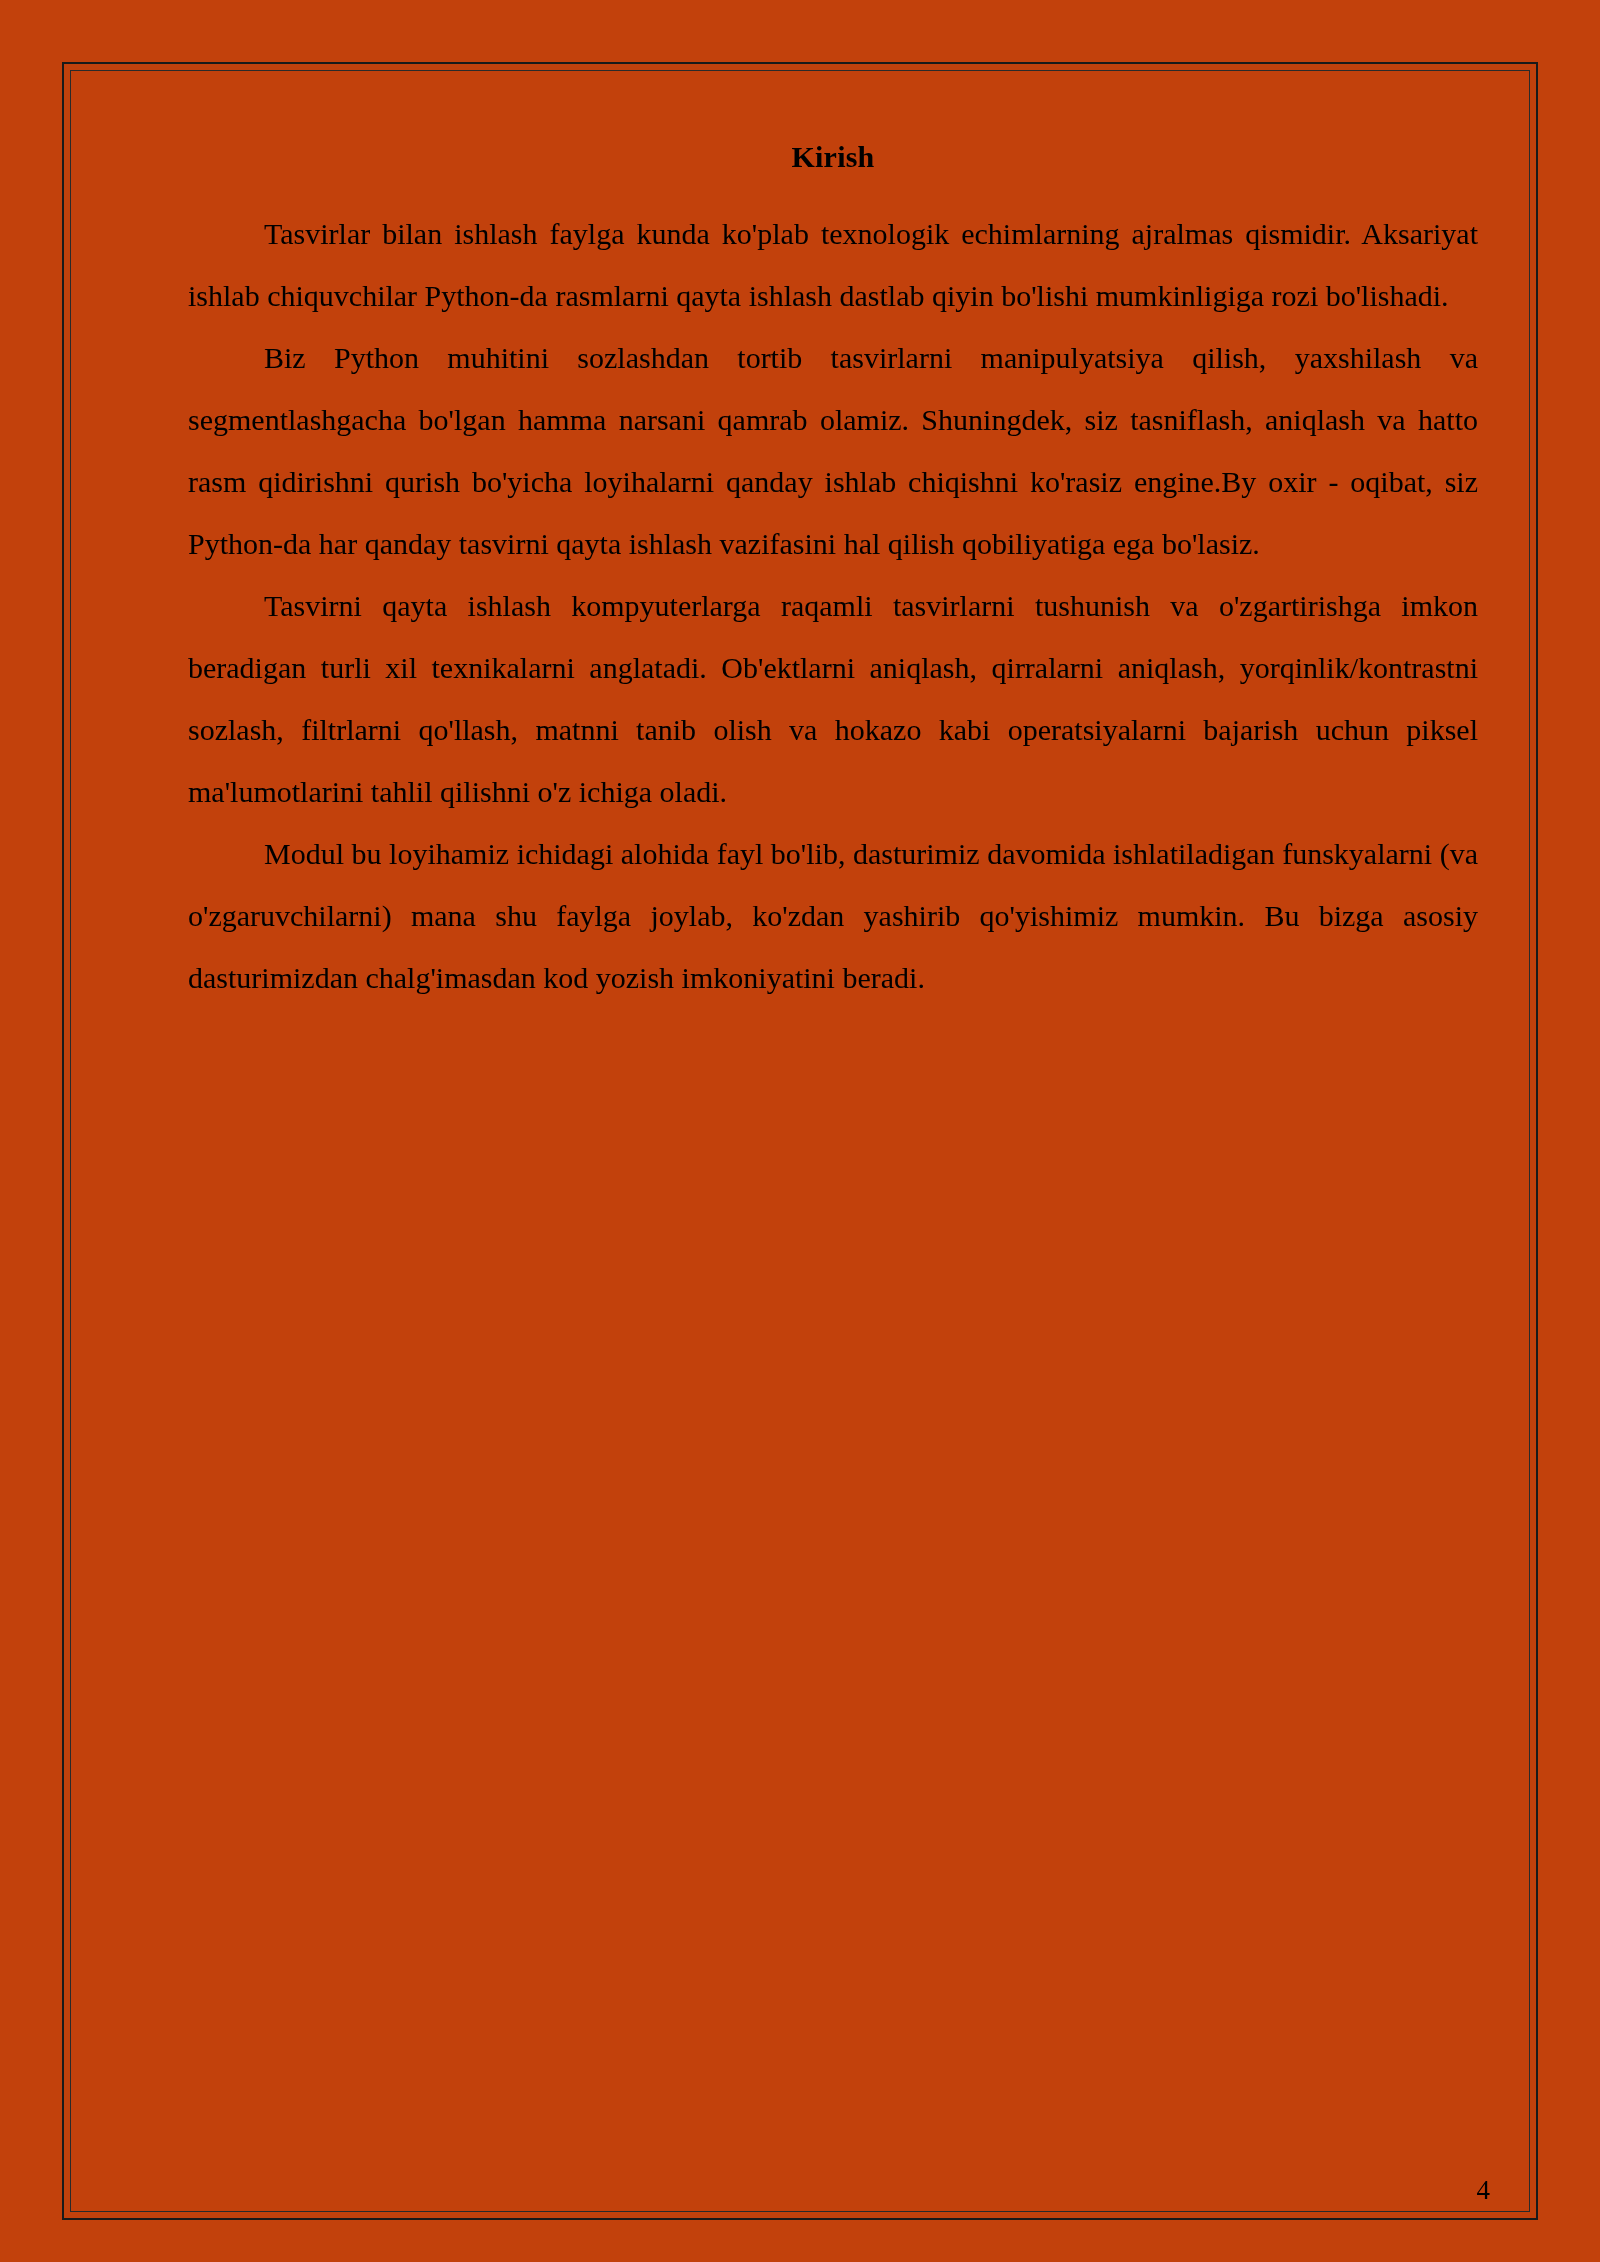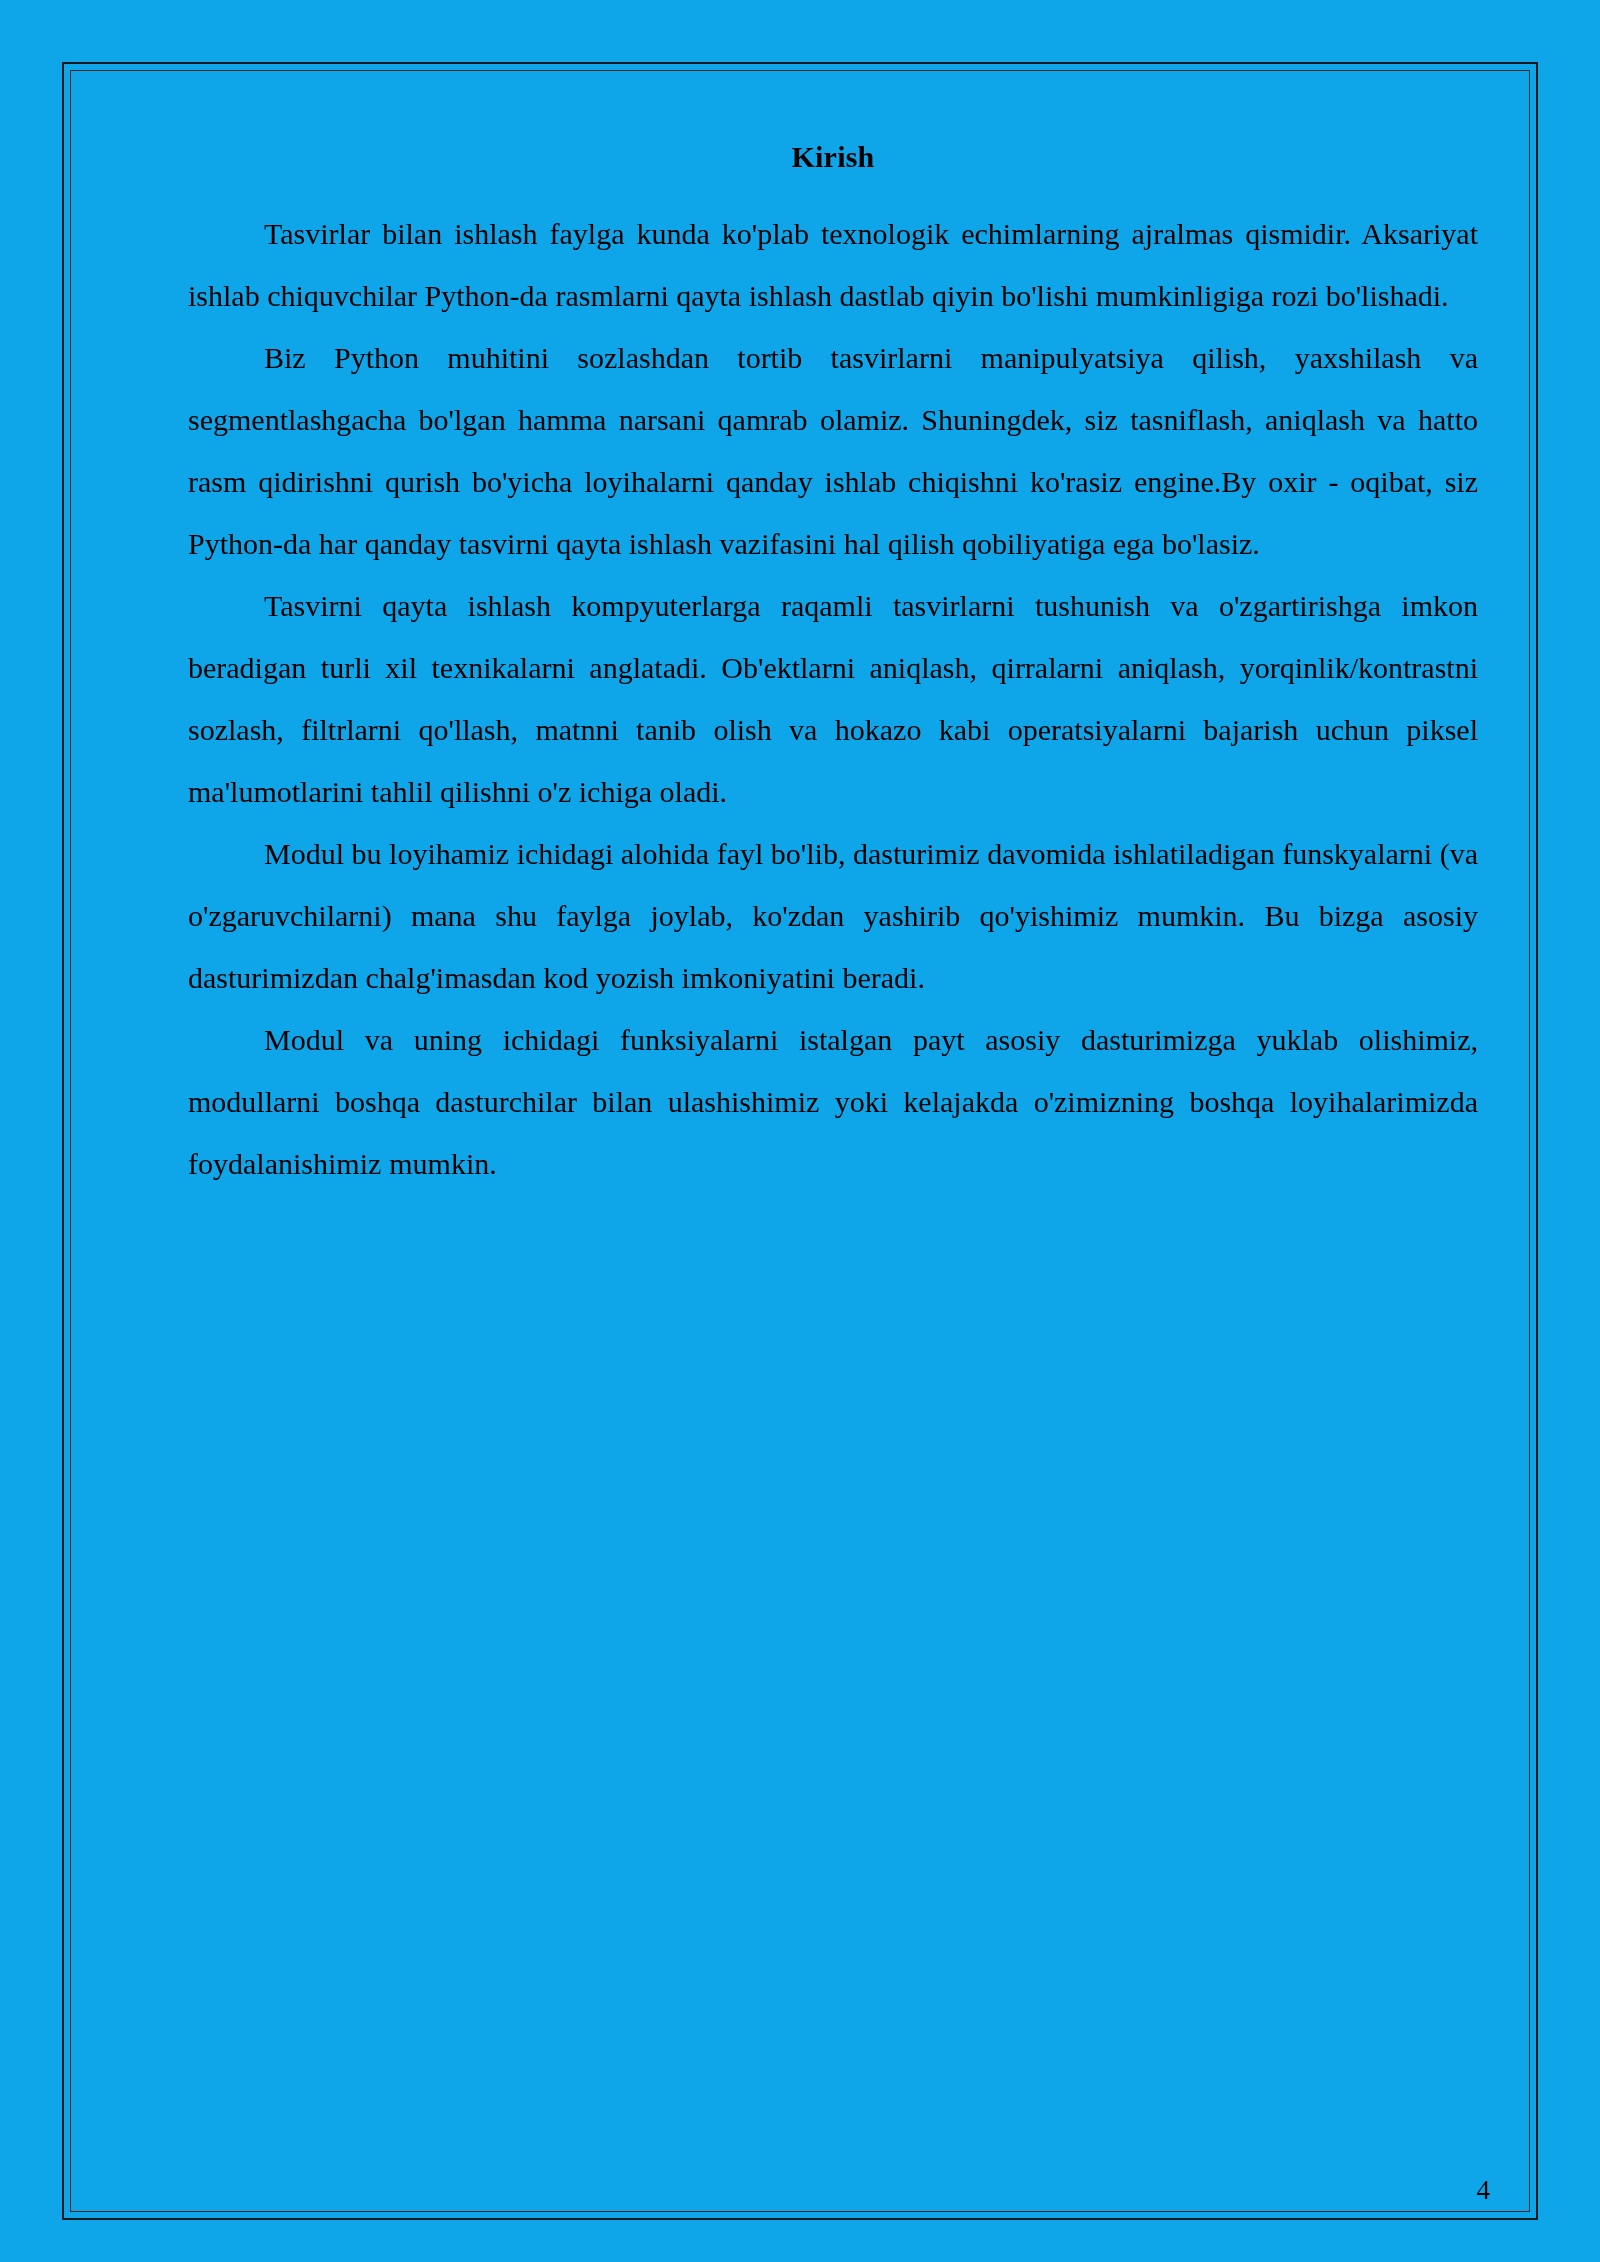--- a/index.html
+++ b/index.html
@@ -16,21 +16,21 @@
     overflow: hidden;
   }
 
   
   .page {
     position: absolute;
     left: 0;
     top: 0;
     width: 1600px;
     height: 2262px;
-    background: #0ea5e9;
+    background: #c2410c;
   }
   .page-border-outer {
     position: absolute;
     left: 62px;
     top: 62px;
     right: 62px;
     bottom: 42px;
     border: 2px solid #1a1a1a;
     box-sizing: border-box;
     pointer-events: none;
@@ -102,19 +102,18 @@
 
     <p class="body-par">Tasvirlar bilan ishlash faylga kunda ko'plab texnologik echimlarning ajralmas qismidir. Aksariyat ishlab chiquvchilar Python-da rasmlarni qayta ishlash dastlab qiyin bo'lishi mumkinligiga rozi bo'lishadi.</p>
 
 
     <p class="body-par">Biz Python muhitini sozlashdan tortib tasvirlarni manipulyatsiya qilish, yaxshilash va segmentlashgacha bo'lgan hamma narsani qamrab olamiz. Shuningdek, siz tasniflash, aniqlash va hatto rasm qidirishni qurish bo'yicha loyihalarni qanday ishlab chiqishni ko'rasiz engine.By oxir - oqibat, siz Python-da har qanday tasvirni qayta ishlash vazifasini hal qilish qobiliyatiga ega bo'lasiz.</p>
 
     <p class="body-par">Tasvirni qayta ishlash kompyuterlarga raqamli tasvirlarni tushunish va o'zgartirishga imkon beradigan turli xil texnikalarni anglatadi. Ob'ektlarni aniqlash, qirralarni aniqlash, yorqinlik/kontrastni sozlash, filtrlarni qo'llash, matnni tanib olish va hokazo kabi operatsiyalarni bajarish uchun piksel ma'lumotlarini tahlil qilishni o'z ichiga oladi.</p>
 
     <p class="body-par">Modul bu loyihamiz ichidagi alohida fayl bo'lib, dasturimiz davomida ishlatiladigan funskyalarni (va o'zgaruvchilarni) mana shu faylga joylab, ko'zdan yashirib qo'yishimiz mumkin. Bu bizga asosiy dasturimizdan chalg'imasdan kod yozish imkoniyatini beradi.</p>
 
-    <p class="body-par loose">Modul va uning ichidagi funksiyalarni istalgan payt asosiy dasturimizga yuklab olishimiz, modullarni boshqa dasturchilar bilan ulashishimiz yoki kelajakda o'zimizning boshqa loyihalarimizda foydalanishimiz mumkin.</p>
 
   </div>
 
   <div class="page-number">4</div>
 
 </div>
 
 </body></html>

